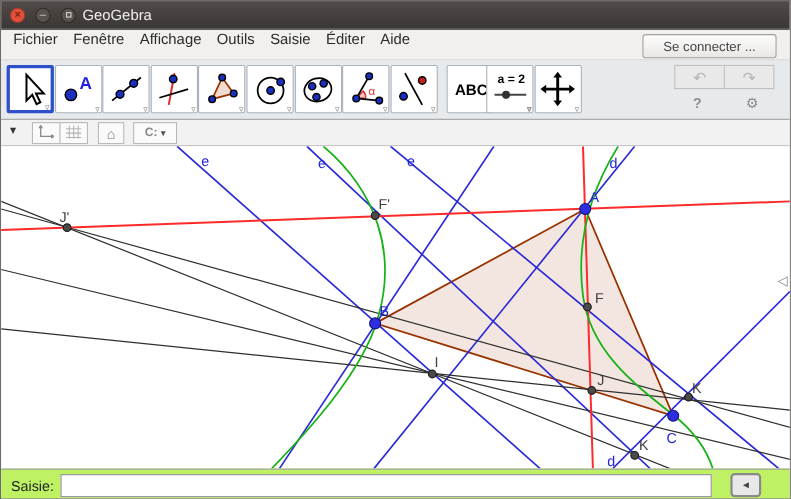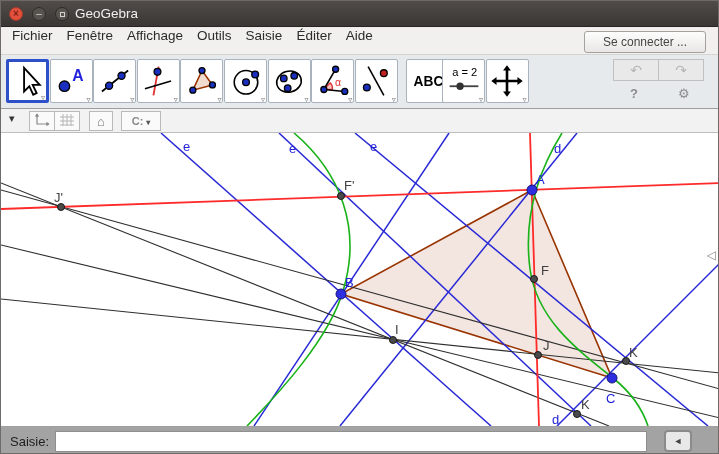--- a/index.html
+++ b/index.html
@@ -46,21 +46,21 @@
   .sb-axes{left:28px;width:26px;}
   .sb-grid{left:53px;width:26px;}
   .sb-home{left:88px;width:24px;font-size:13px;color:#777;}
   .sb-cap{left:120px;width:40px;font-size:11px;color:#888;font-weight:bold;}
   .sb-cap .dd2{font-size:8px;color:#555;margin-left:3px;}
   
   .canvas{position:absolute;left:0;top:132px;width:100%;height:293px;background:#fff;}
   .canvas svg{display:block;}
   .collapse{position:absolute;right:2px;top:116px;font-size:12px;color:#888;line-height:12px;}
   
-  .inputbar{position:absolute;left:0;top:425px;width:100%;height:29px;background:#a3a3a3;
+  .inputbar{position:absolute;left:0;top:425px;width:100%;height:29px;background:#bef264;
     border-top:1px solid #9f9f9f;}
   .inputlabel{position:absolute;left:9px;top:7px;font-size:13px;color:#222;}
   .inputfield{position:absolute;left:54px;top:4px;width:592px;height:21px;
     border:1px solid #8f8f8f;background:#fff;font-size:13px;padding:0 4px;
     font-family:"Liberation Sans",sans-serif;}
   .inhelp{position:absolute;left:663px;top:3px;width:28px;height:22px;border:2px solid #8a8a8a;
     border-radius:4px;background:#e8e8e8;font-size:9px;color:#444;padding:0;line-height:16px;}
 </style>
 </head>
 <body>
@@ -183,21 +183,21 @@
           <span class="dd">▿</span>
         </button>
         <button class="tool" style="left: 405px;">
           <span class="ticon">
             <svg viewBox="0 0 26 26">
               <text x="2" y="17" font-size="10.5" font-weight="bold" fill="#000" font-family="Liberation Sans, sans-serif">ABC</text>
             </svg>
           </span>
           <span class="dd">▿</span>
         </button>
-        <button class="tool" style="left: 441px;">
+        <button class="tool" style="left: 441px; font-weight: bold;">
           <span class="ticon">
             <svg viewBox="0 0 26 26">
               <text x="4" y="9" font-size="8.5" fill="#000" font-family="Liberation Sans, sans-serif">a = 2</text>
               <line x1="2" y1="17" x2="24" y2="17" stroke="#444" stroke-width="1.4"></line>
               <circle cx="10" cy="17" r="2.8" fill="#333"></circle>
             </svg>
           </span>
           <span class="dd">▿</span>
         </button>
         <button class="tool" style="left: 484.6px;">

